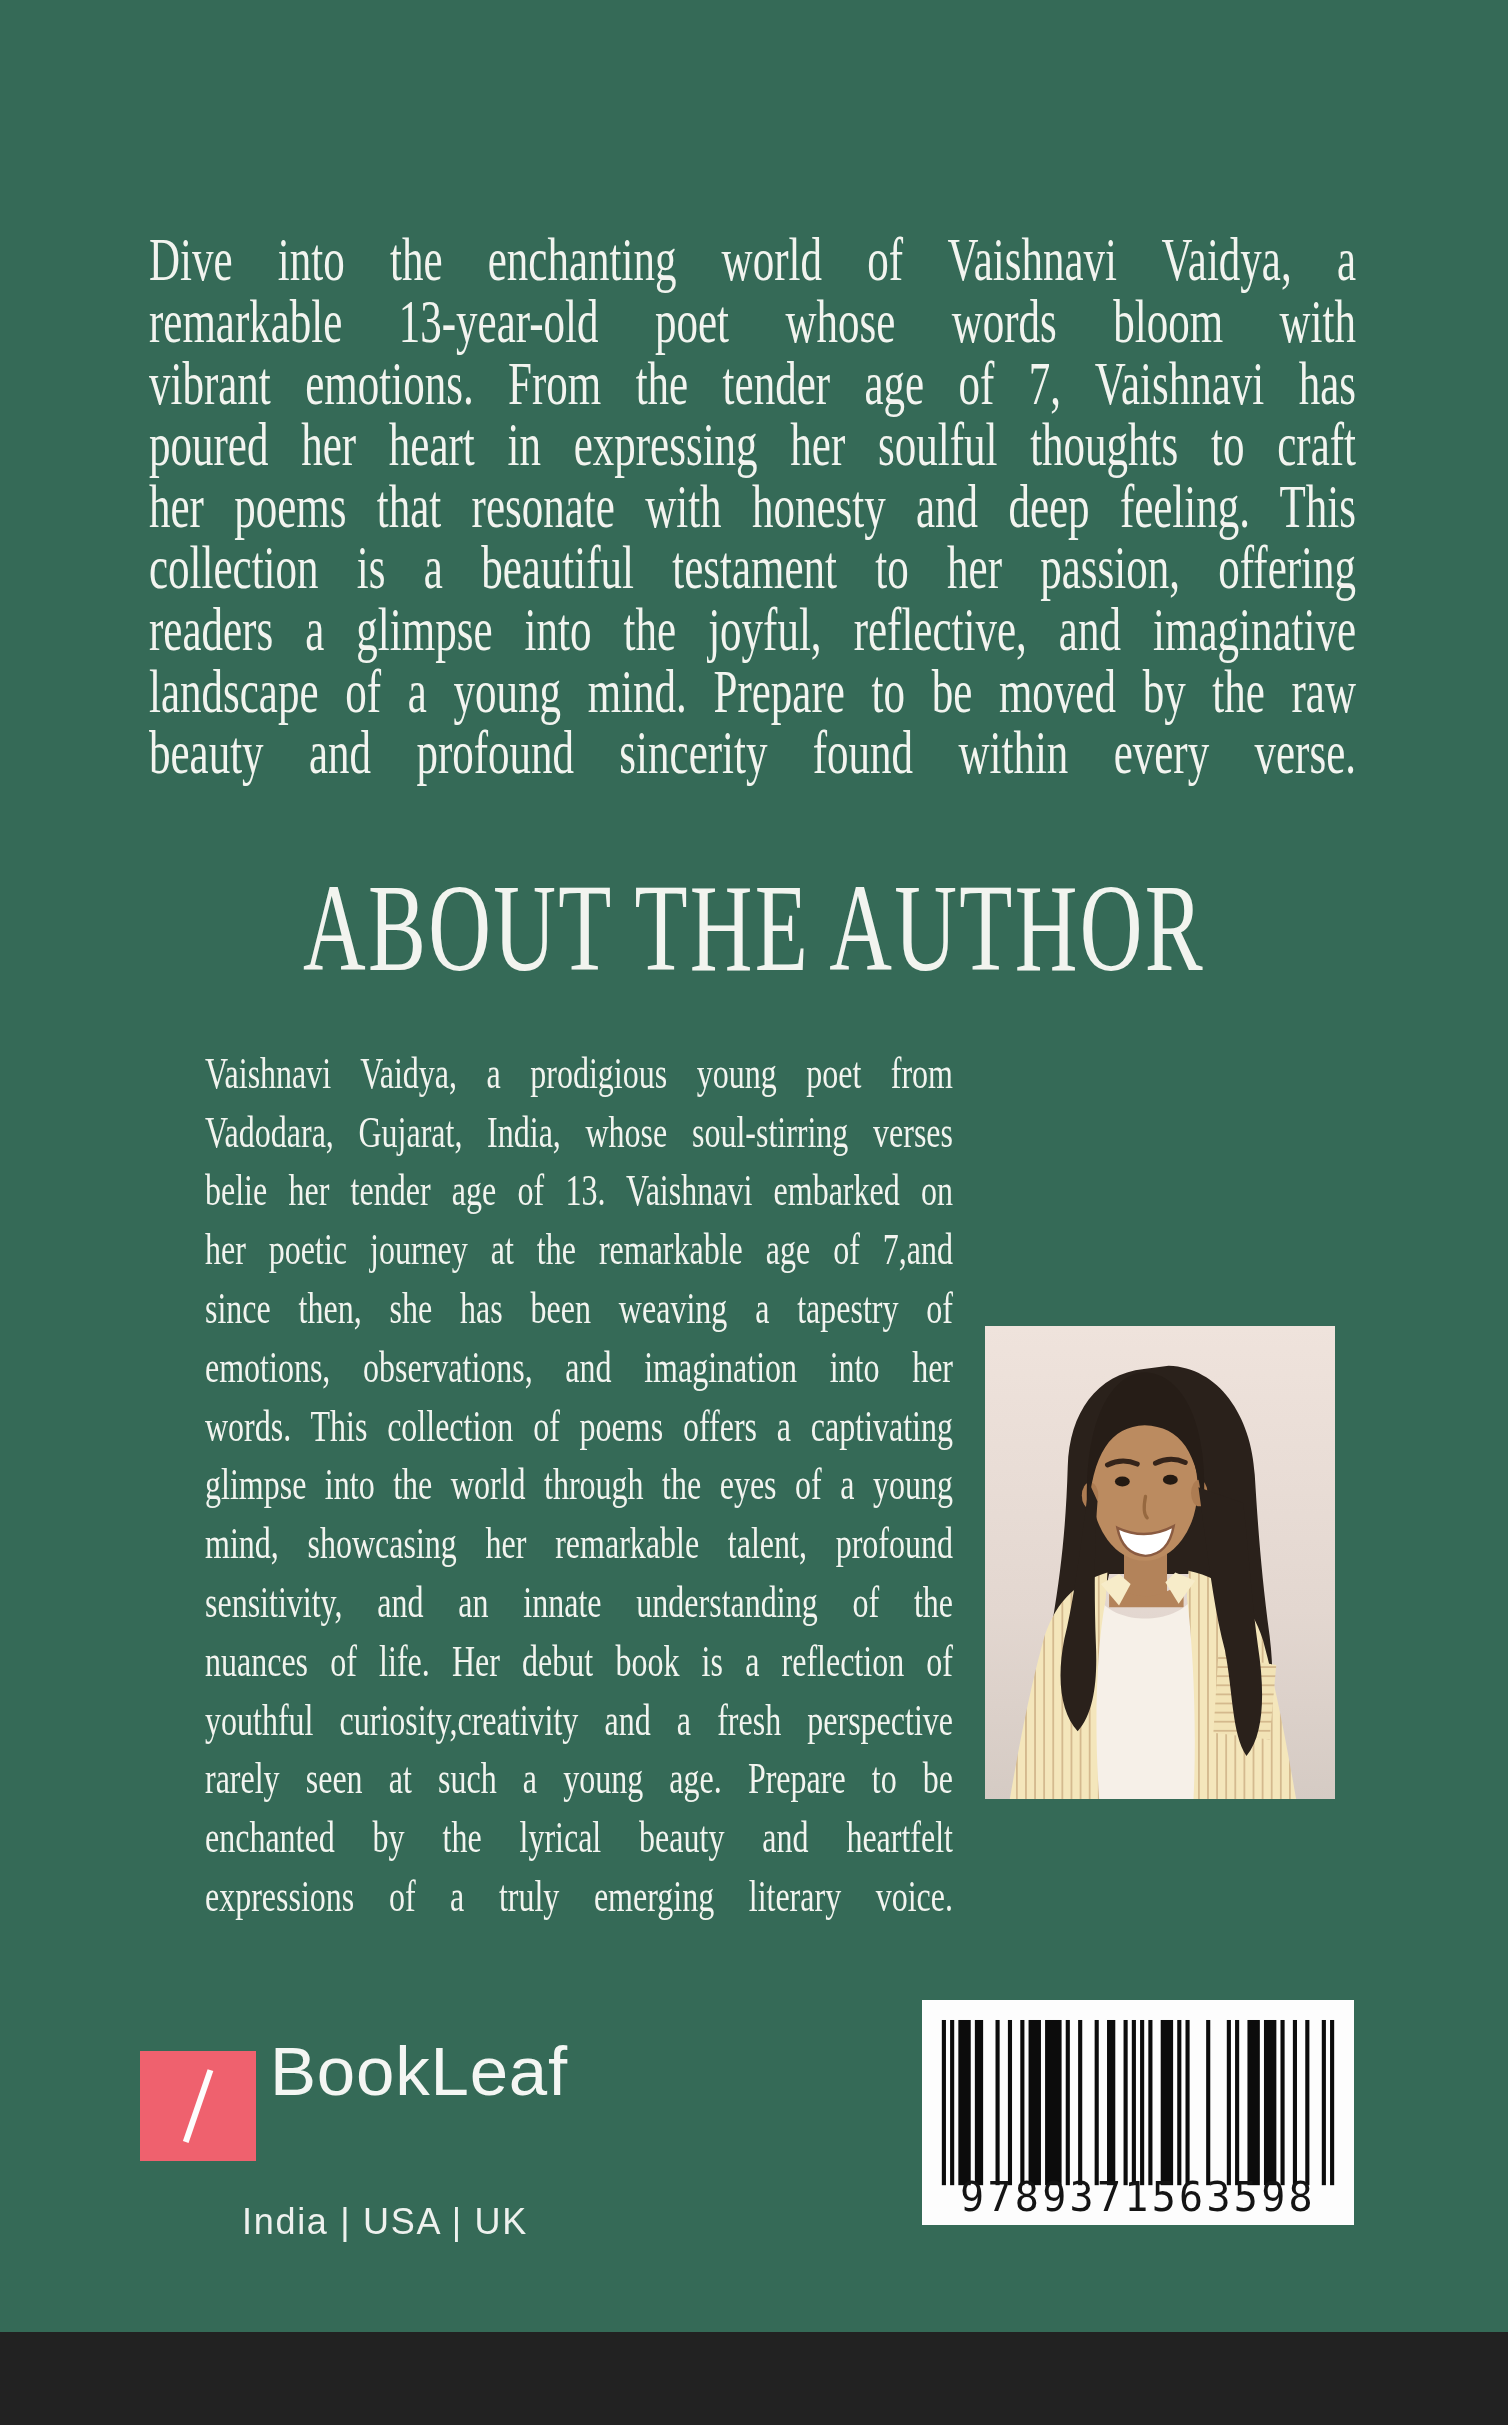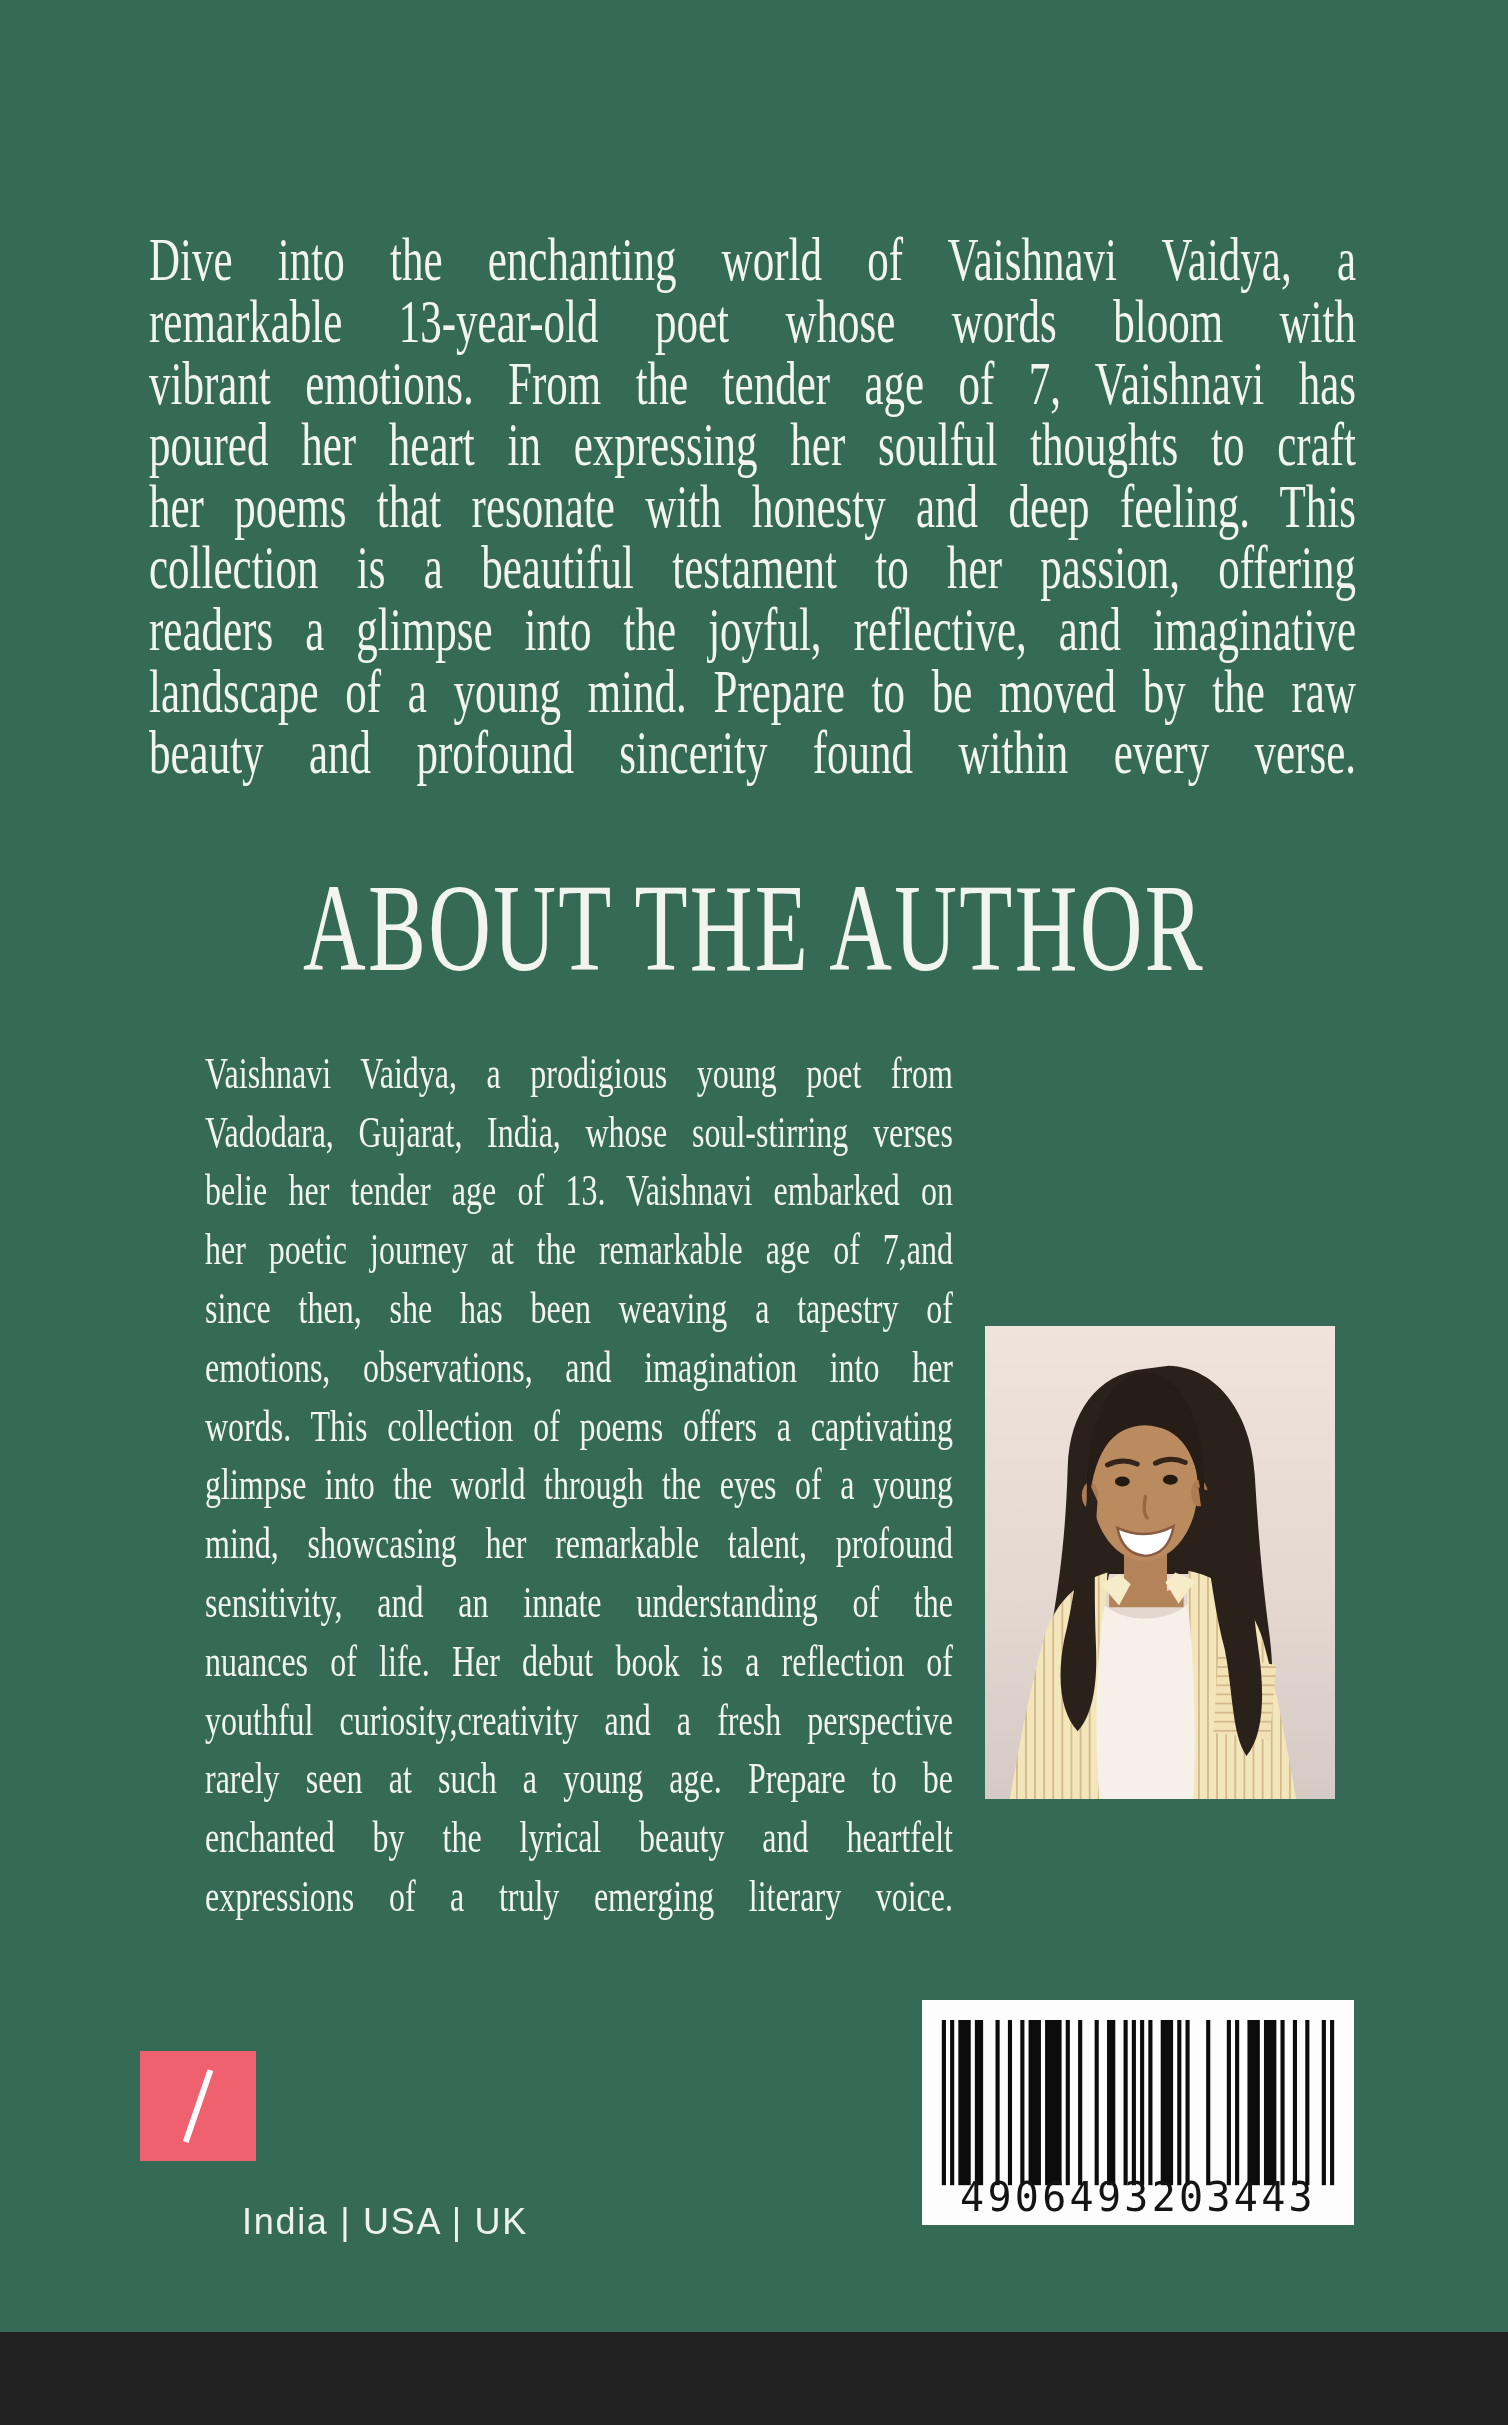--- a/index.html
+++ b/index.html
@@ -176,20 +176,21 @@
       <path d="M194,206 Q190,226 196,232" stroke="#96683f" stroke-width="4" fill="none" stroke-linecap="round"></path>
 
       <path d="M160,244 Q194,260 228,242 Q222,276 194,278 Q166,276 160,244 Z" fill="#ffffff" stroke="#8a5b41" stroke-width="3"></path>
     </svg>
   </div>
 
   <div class="logo-square">
     <div class="logo-slash"></div>
   </div>
   <div class="logo-name">
+    <div>BookLeaf</div>
   </div>
   <div class="logo-regions">India | USA | UK</div>
 
   <div class="barcode">
     <svg id="barcode-bars" width="432" height="225" viewBox="0 0 523 272">
         <rect x="24" y="24" width="5" height="200" fill="#0c0c0c"></rect>
         <rect x="34" y="24" width="5" height="200" fill="#0c0c0c"></rect>
         <rect x="44" y="24" width="15" height="200" fill="#0c0c0c"></rect>
         <rect x="64" y="24" width="10" height="200" fill="#0c0c0c"></rect>
         <rect x="89" y="24" width="5" height="200" fill="#0c0c0c"></rect>
@@ -212,17 +213,17 @@
         <rect x="369" y="24" width="5" height="200" fill="#0c0c0c"></rect>
         <rect x="379" y="24" width="5" height="200" fill="#0c0c0c"></rect>
         <rect x="394" y="24" width="15" height="200" fill="#0c0c0c"></rect>
         <rect x="414" y="24" width="15" height="200" fill="#0c0c0c"></rect>
         <rect x="434" y="24" width="5" height="200" fill="#0c0c0c"></rect>
         <rect x="449" y="24" width="5" height="200" fill="#0c0c0c"></rect>
         <rect x="464" y="24" width="5" height="200" fill="#0c0c0c"></rect>
         <rect x="484" y="24" width="5" height="200" fill="#0c0c0c"></rect>
         <rect x="494" y="24" width="5" height="200" fill="#0c0c0c"></rect>
       </svg>
-    <div class="barcode-number">4906493203443</div>
+    <div class="barcode-number">9789371563598</div>
   </div>
 
 </div>
 
 
 </body></html>

